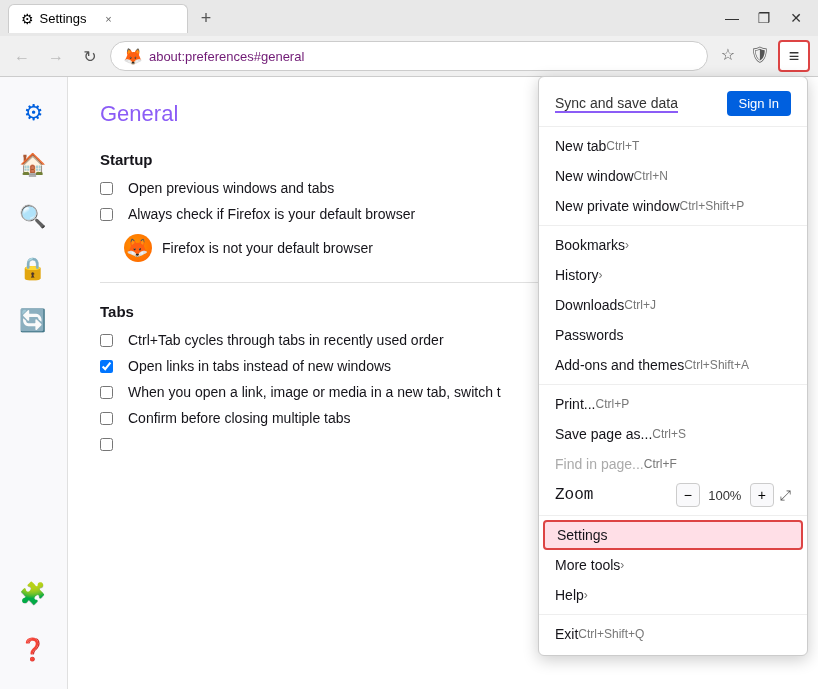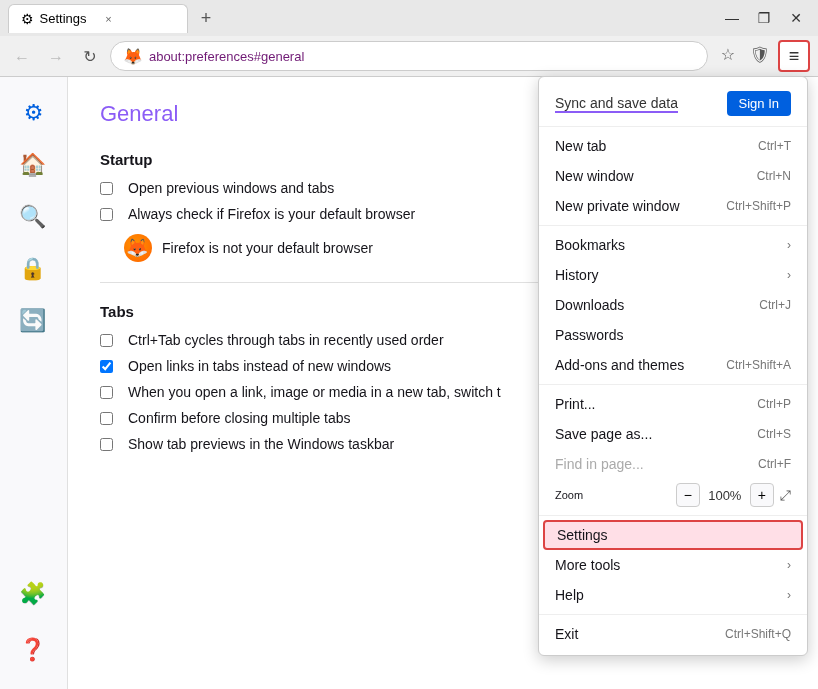--- a/index.html
+++ b/index.html
@@ -47,28 +47,28 @@
     .firefox-globe { width: 28px; height: 28px; background: radial-gradient(circle at 40% 40%, #ff9400, #ff6000); border-radius: 50%; flex-shrink: 0; display: flex; align-items: center; justify-content: center; font-size: 18px; }
     .section { margin-bottom: 20px; }
     .section-divider { border: none; border-top: 1px solid #e0e0e0; margin: 20px 0; }
     .tabs-section { }
 
     
     .dropdown-overlay { position: absolute; top: 76px; right: 10px; width: 270px; background: #fff; border: 1px solid #ccc; border-radius: 6px; box-shadow: 0 4px 16px rgba(0,0,0,0.2); z-index: 100; padding: 6px 0; }
     .dropdown-header { display: flex; align-items: center; justify-content: space-between; padding: 8px 16px 10px; border-bottom: 1px solid #eee; margin-bottom: 4px; }
     .dropdown-header-text { font-size: 14px; color: #333; }
     .sign-in-btn { background: #0060df; color: #fff; border: none; border-radius: 4px; padding: 5px 12px; font-size: 13px; cursor: pointer; }
-    .menu-item { display: flex; align-items: center; justify-content: space-between; padding: 7px 16px; cursor: pointer; font-size: 14px; color: #15141a; }
+    .menu-item { display: flex; align-items: center; justify-content: flex-start; padding: 7px 16px; cursor: pointer; font-size: 14px; color: #15141a; }
     .menu-item.active-highlight { background: #ffdfe7; border: 2px solid #d44; border-radius: 4px; margin: 0 4px; padding: 5px 12px; }
     .menu-item-shortcut { color: #777; font-size: 12px; }
     .menu-item-arrow { color: #777; font-size: 12px; }
     .menu-separator { border: none; border-top: 1px solid #eee; margin: 4px 0; }
     .menu-item.disabled-text { color: #aaa; cursor: default; }
     .zoom-row { display: flex; align-items: center; justify-content: space-between; padding: 4px 16px; }
-    .zoom-label { font-size: 11px; color: #15141a; }
+    .zoom-label { font-size: 16px; color: #15141a; font-family: Liberation Mono, monospace; }
     .zoom-controls { display: flex; align-items: center; gap: 6px; }
     .zoom-btn { width: 24px; height: 24px; display: flex; align-items: center; justify-content: center; border: 1px solid #ccc; border-radius: 4px; cursor: pointer; font-size: 14px; background: #f9f9fb; }
     .zoom-value { font-size: 13px; min-width: 38px; text-align: center; color: #333; }
     .zoom-expand { font-size: 14px; cursor: pointer; color: #555; }
     .underline-purple { border-bottom: 2px solid #8b5cf6; }
   </style>
 </head>
 <body>
 
 <div class="browser-chrome">
@@ -152,21 +152,20 @@
       <div class="checkbox-row">
         <input type="checkbox" style="">
         <label>When you open a link, image or media in a new tab, switch t</label>
       </div>
       <div class="checkbox-row">
         <input type="checkbox" style="">
         <label>Confirm before closing multiple tabs</label>
       </div>
       <div class="checkbox-row">
         <input type="checkbox" style="">
-        <label>Show tab previews in the Windows taskbar</label>
       </div>
     </div>
   </div>
 </div>
 
 <div class="dropdown-overlay">
   <div class="dropdown-header">
     <span class="dropdown-header-text underline-purple">Sync and save data</span>
     <button class="sign-in-btn">Sign In</button>
   </div>

